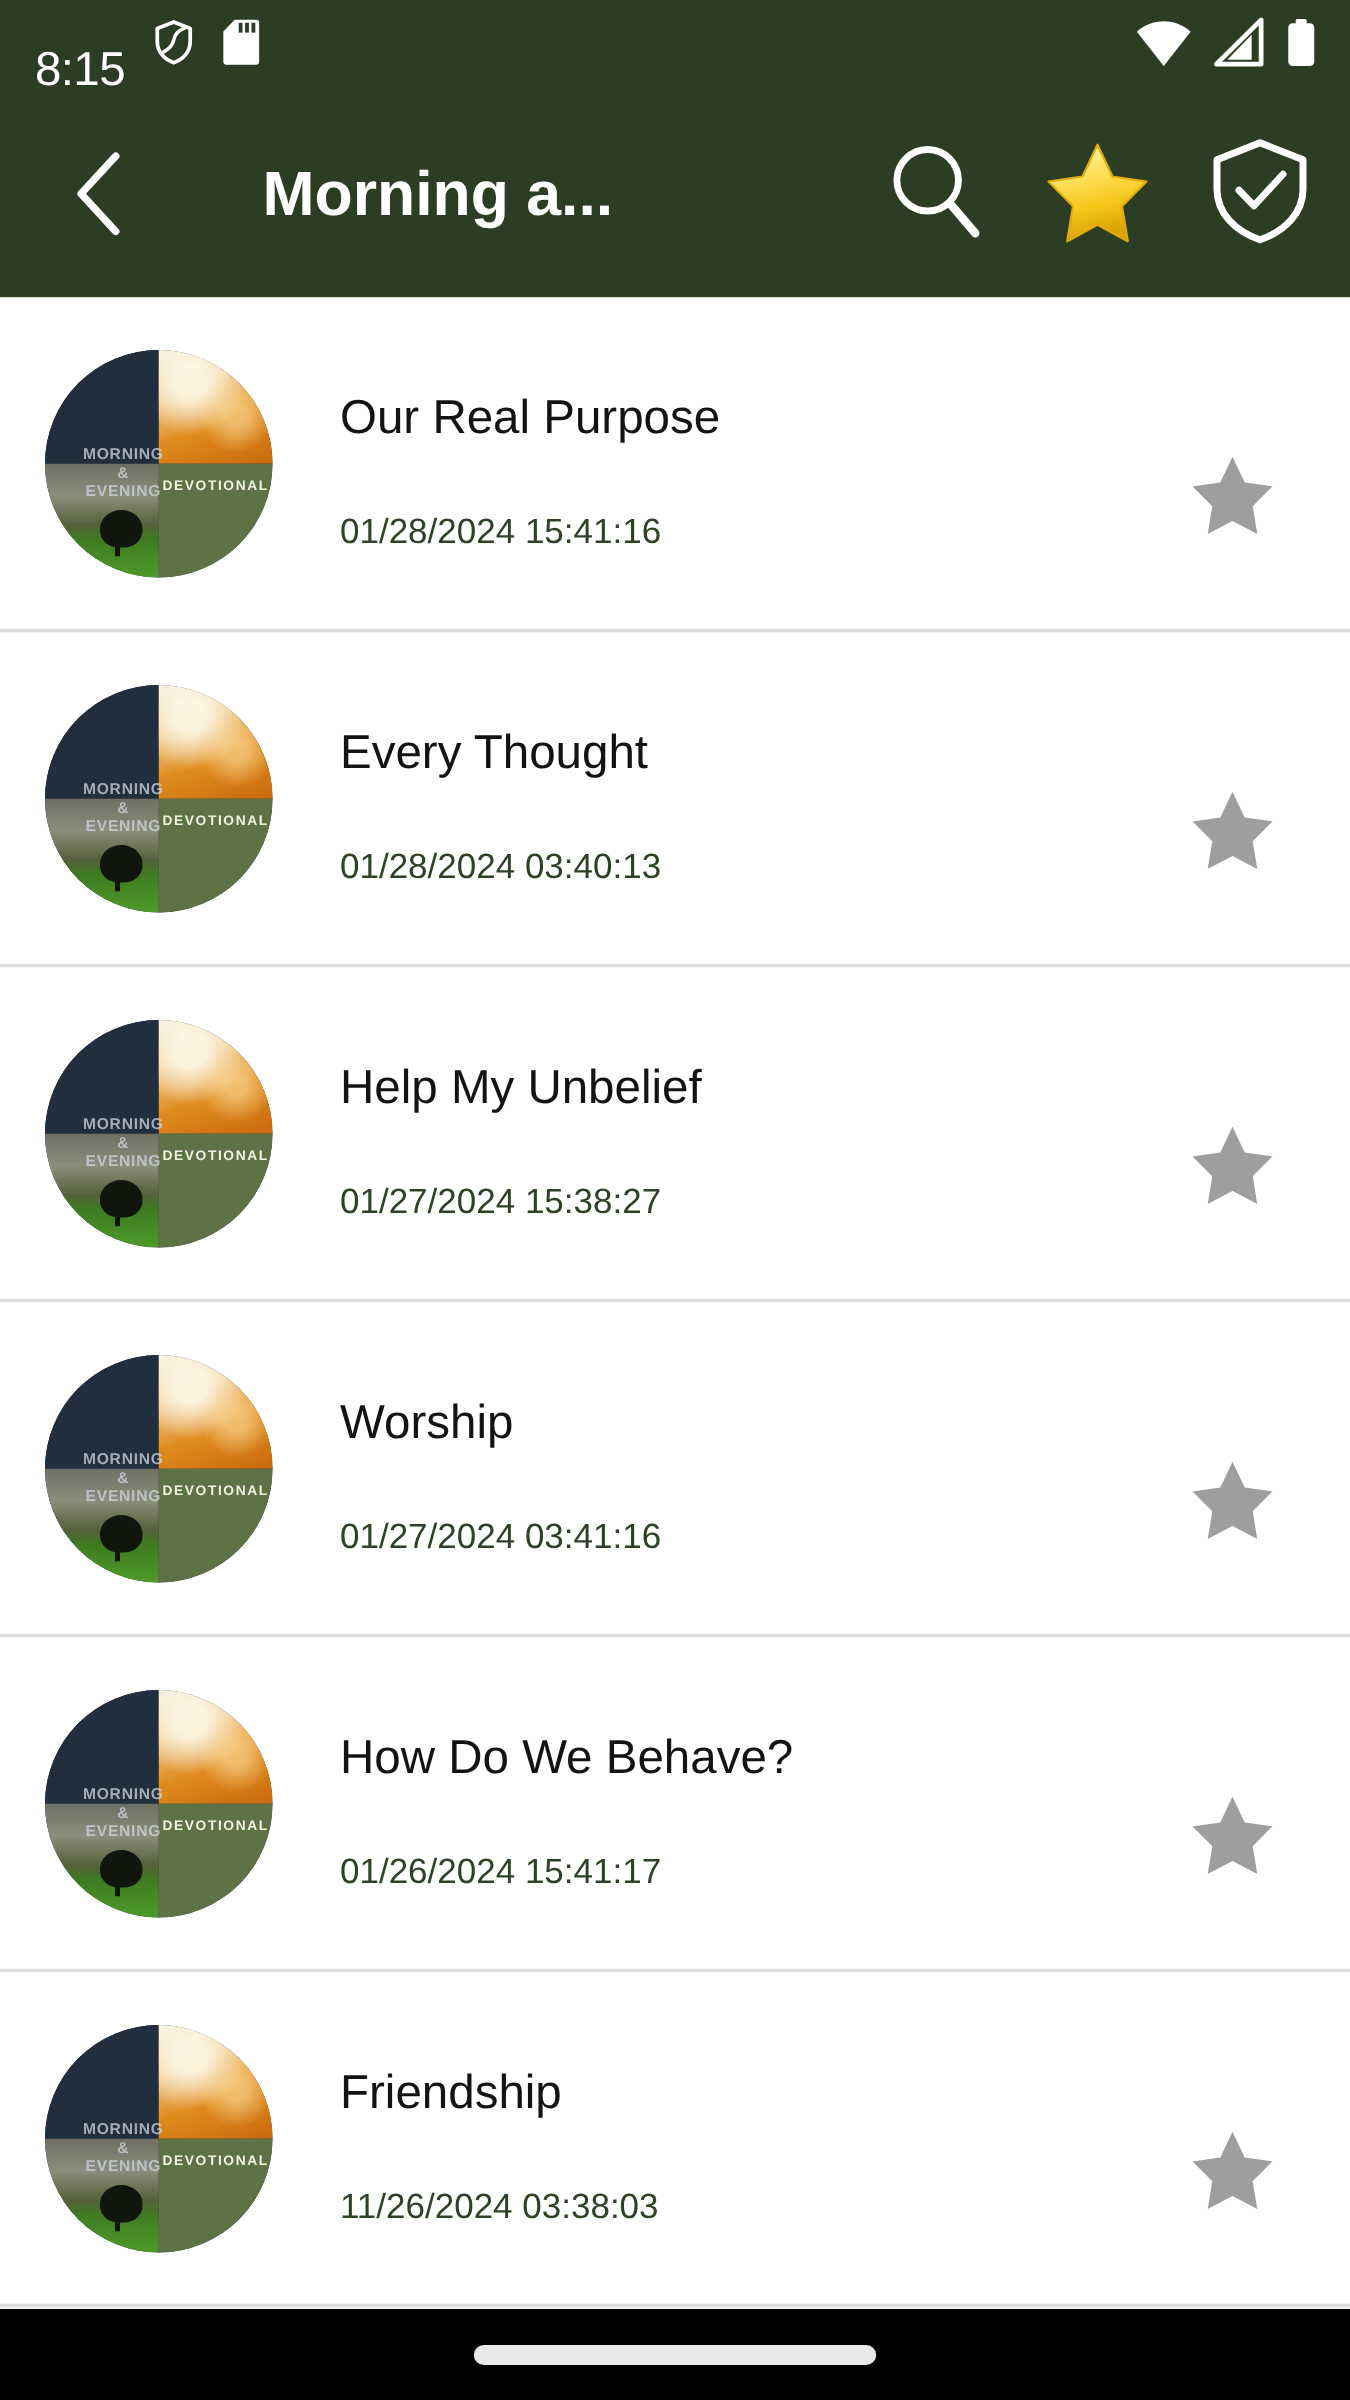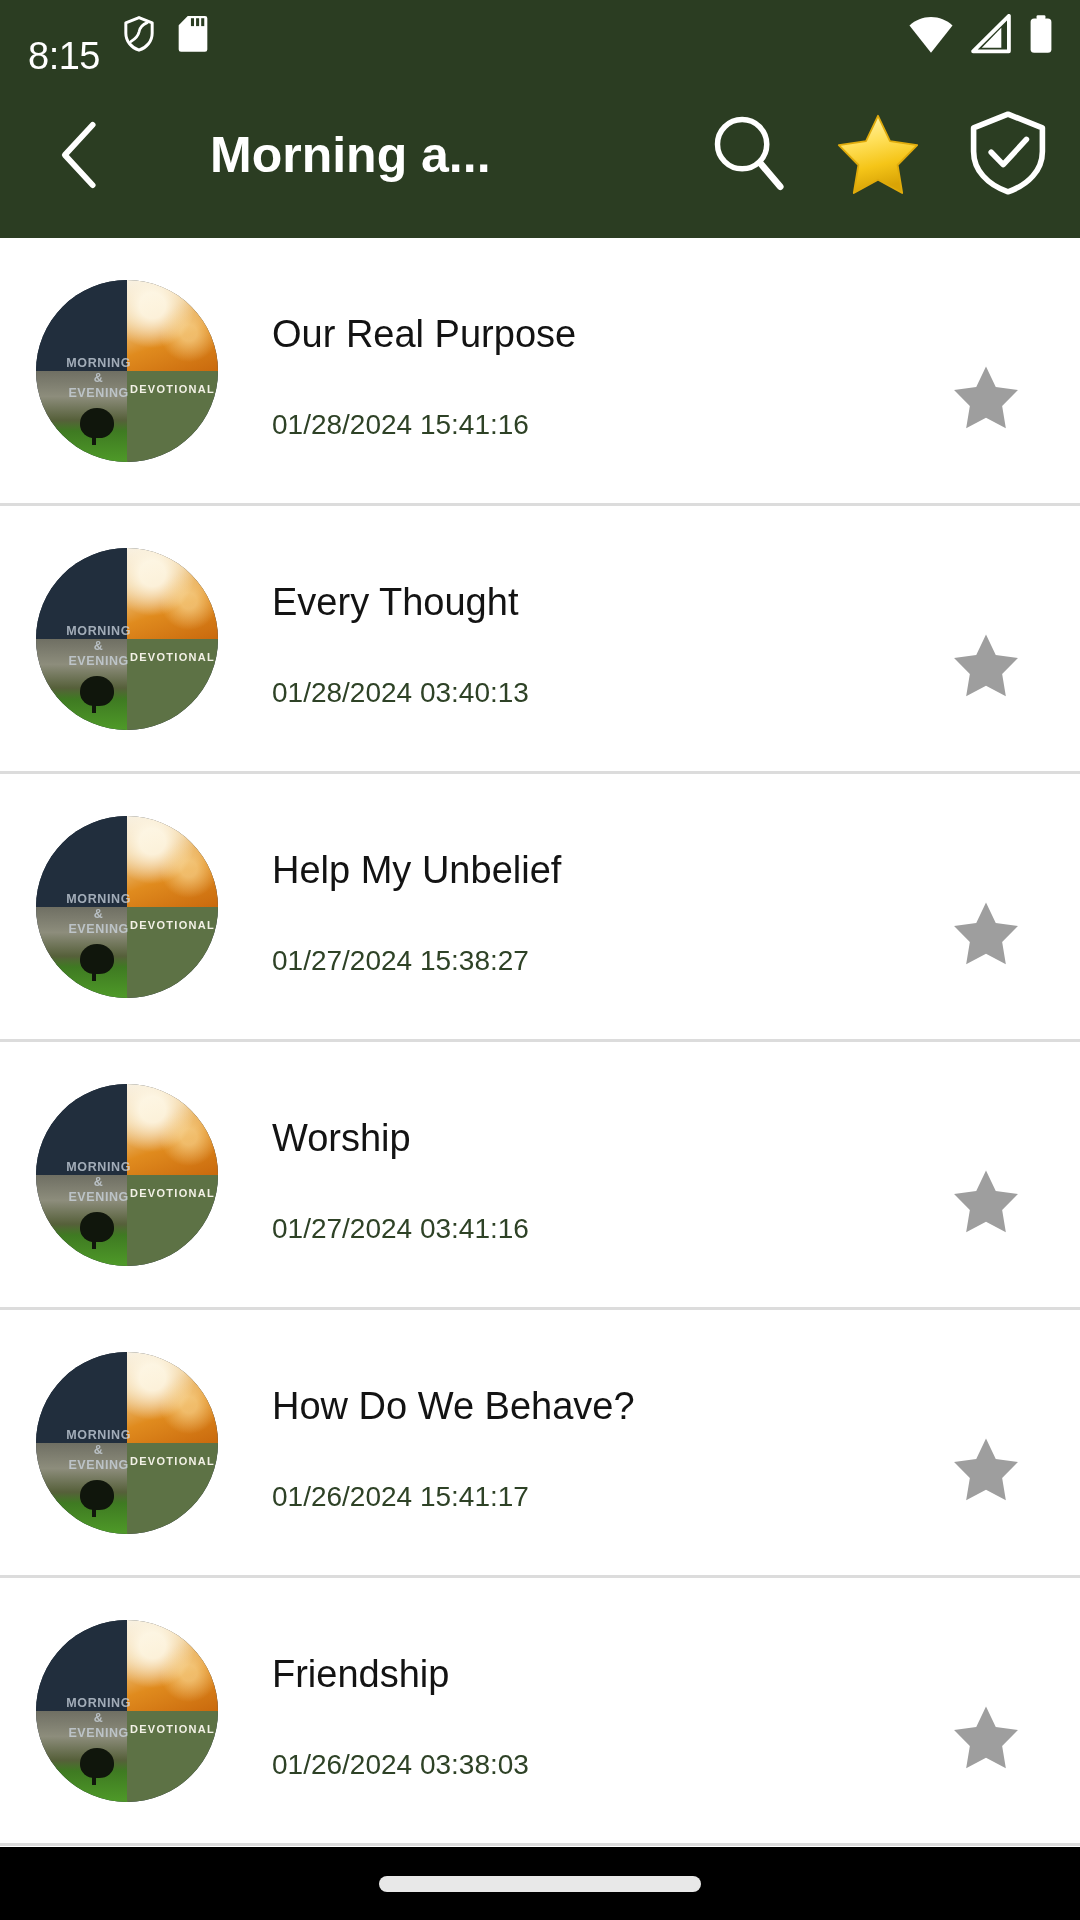--- a/index.html
+++ b/index.html
@@ -434,21 +434,21 @@
         <div class="trunk"></div>
         <div class="me-text">
           <div>MORNING</div>
           <div>&amp;</div>
           <div>EVENING</div>
         </div>
         <div class="dev-text">DEVOTIONAL</div>
       </div>
       <div class="row-body">
         <div class="row-title">Friendship</div>
-        <div class="row-date">01/26/2024 03:38:03</div>
+        <div class="row-date">11/26/2024 03:38:03</div>
       </div>
       <div class="row-star">
         <span>
           <svg width="74" height="74" viewBox="0 0 44 44">
             <path d="M22 4.4 L27.8 16.6 L41.0 18.5 L31.6 28.0 L33.8 41.2 L22 35.0 L10.2 41.2 L12.4 28.0 L3.0 18.5 L16.2 16.6 Z" fill="#9e9e9e"></path>
           </svg>
         </span>
       </div>
     </div>
 

